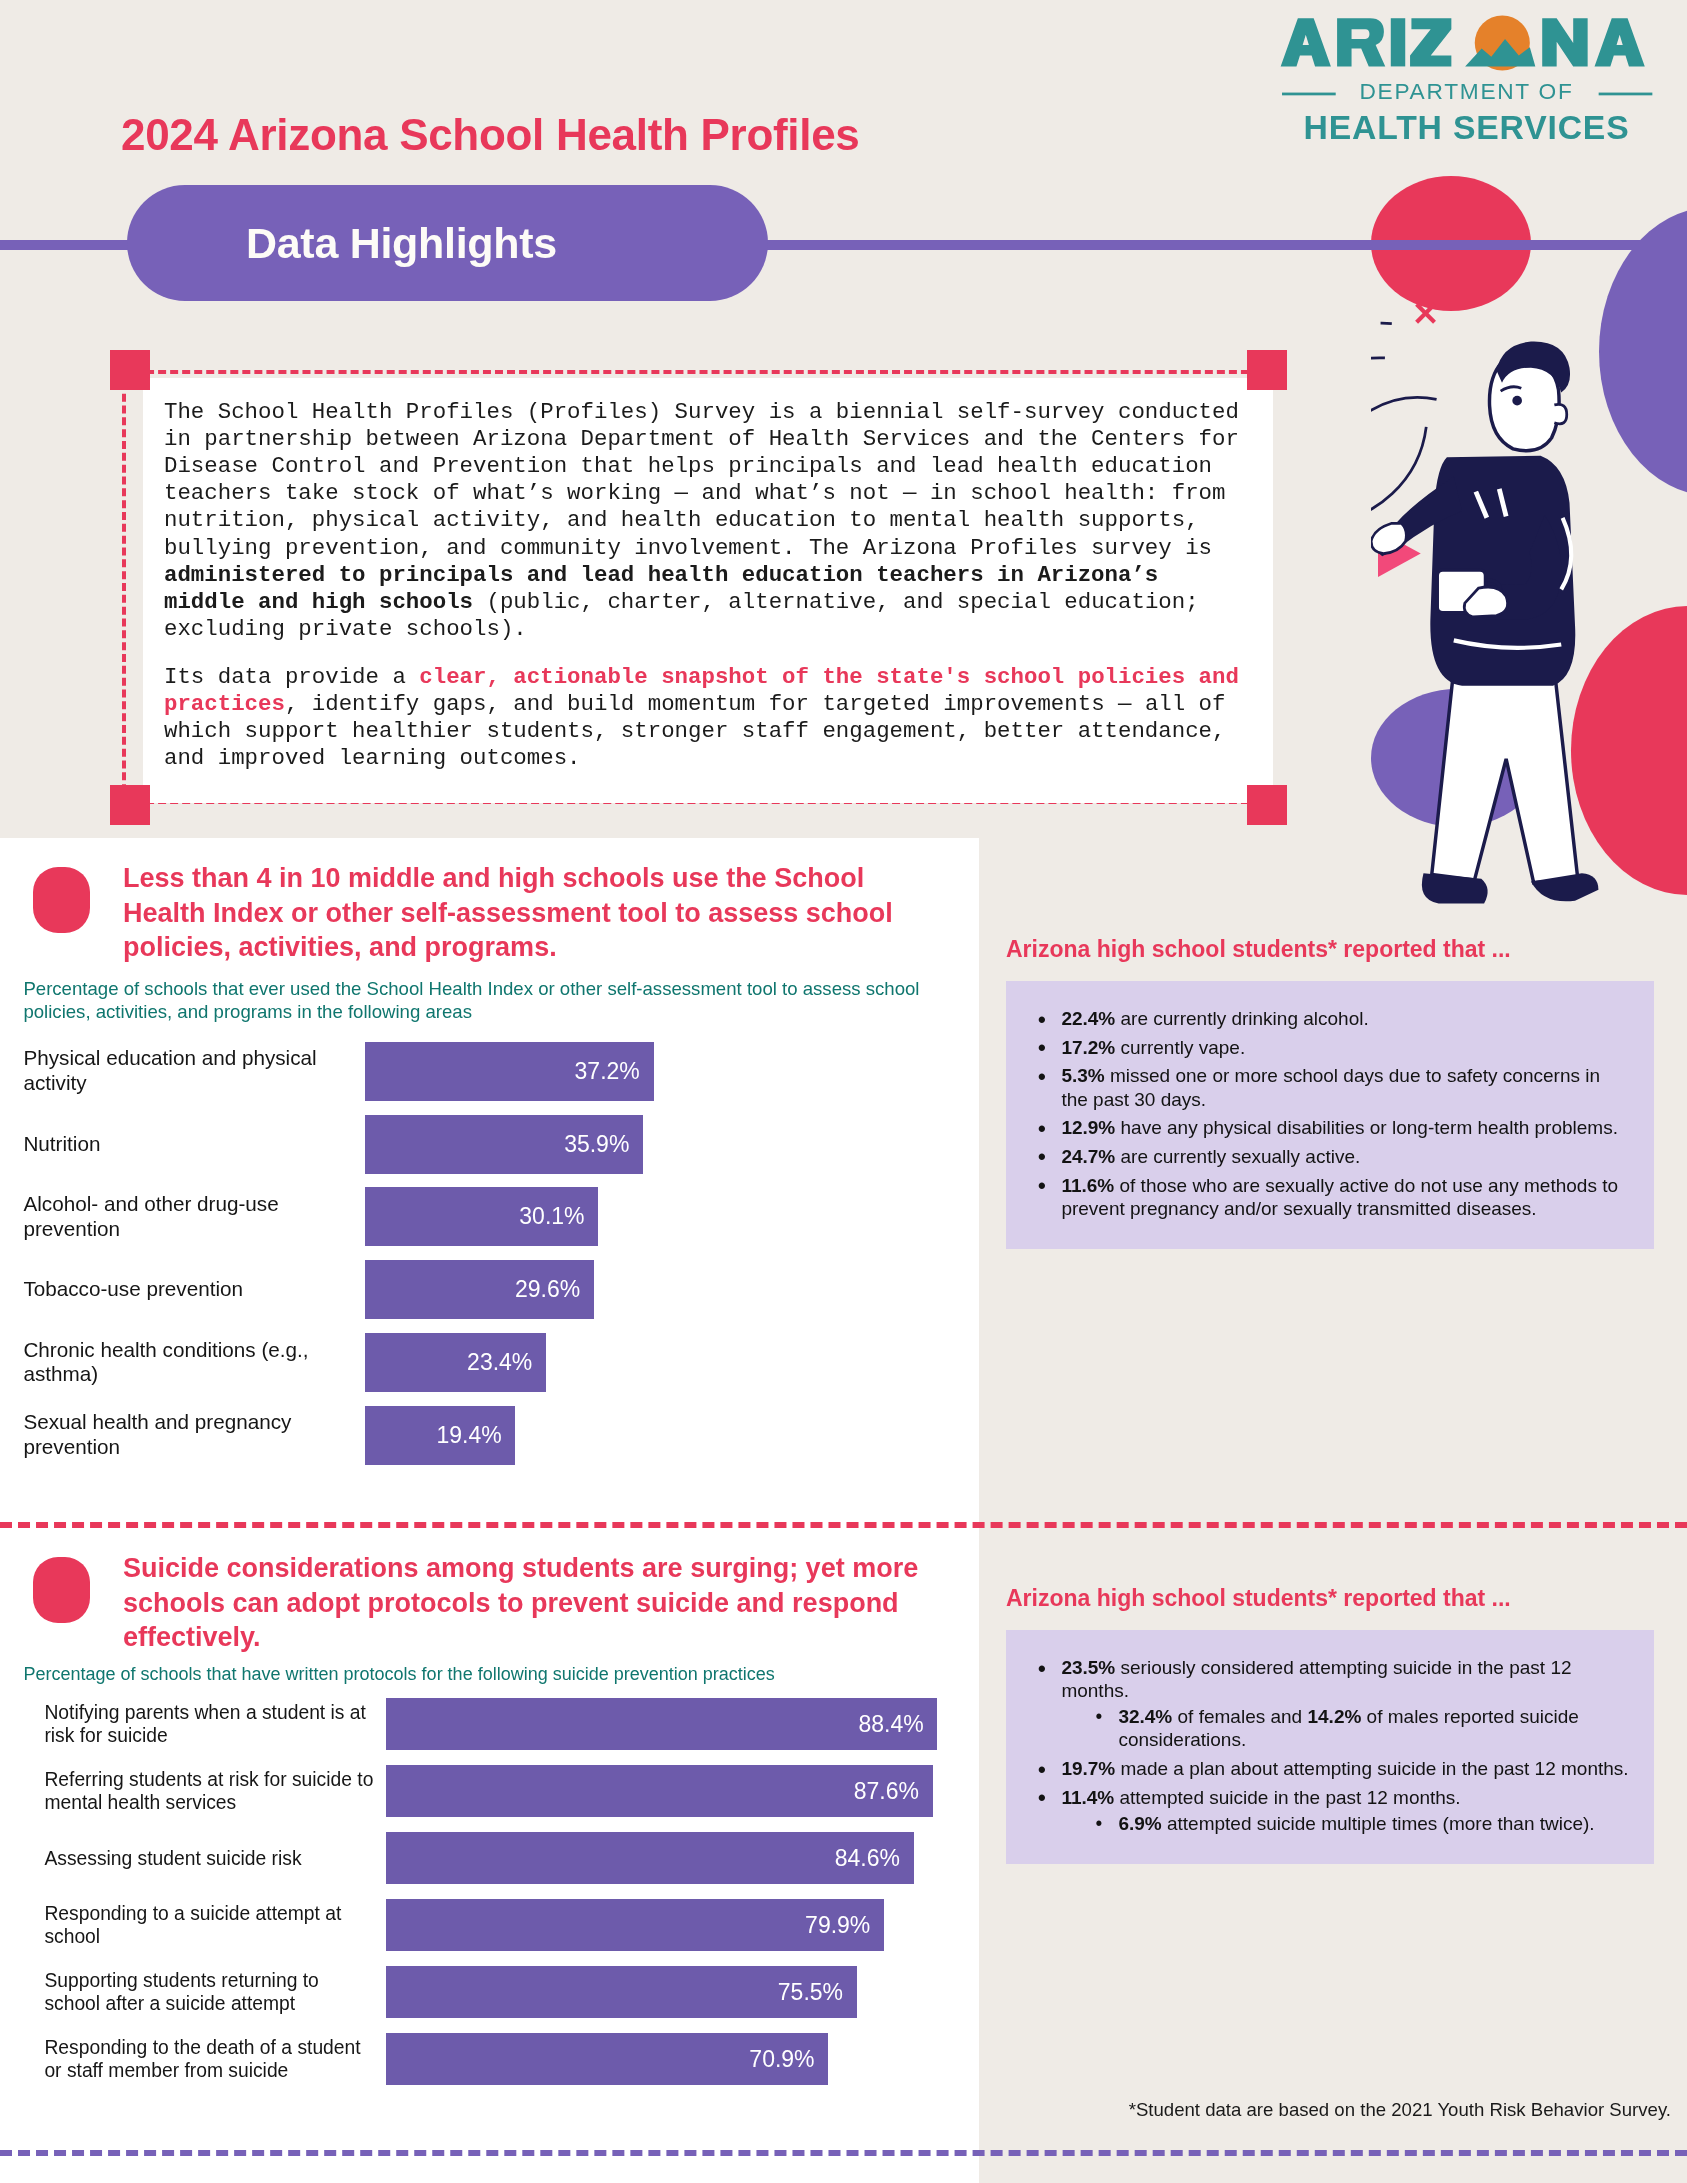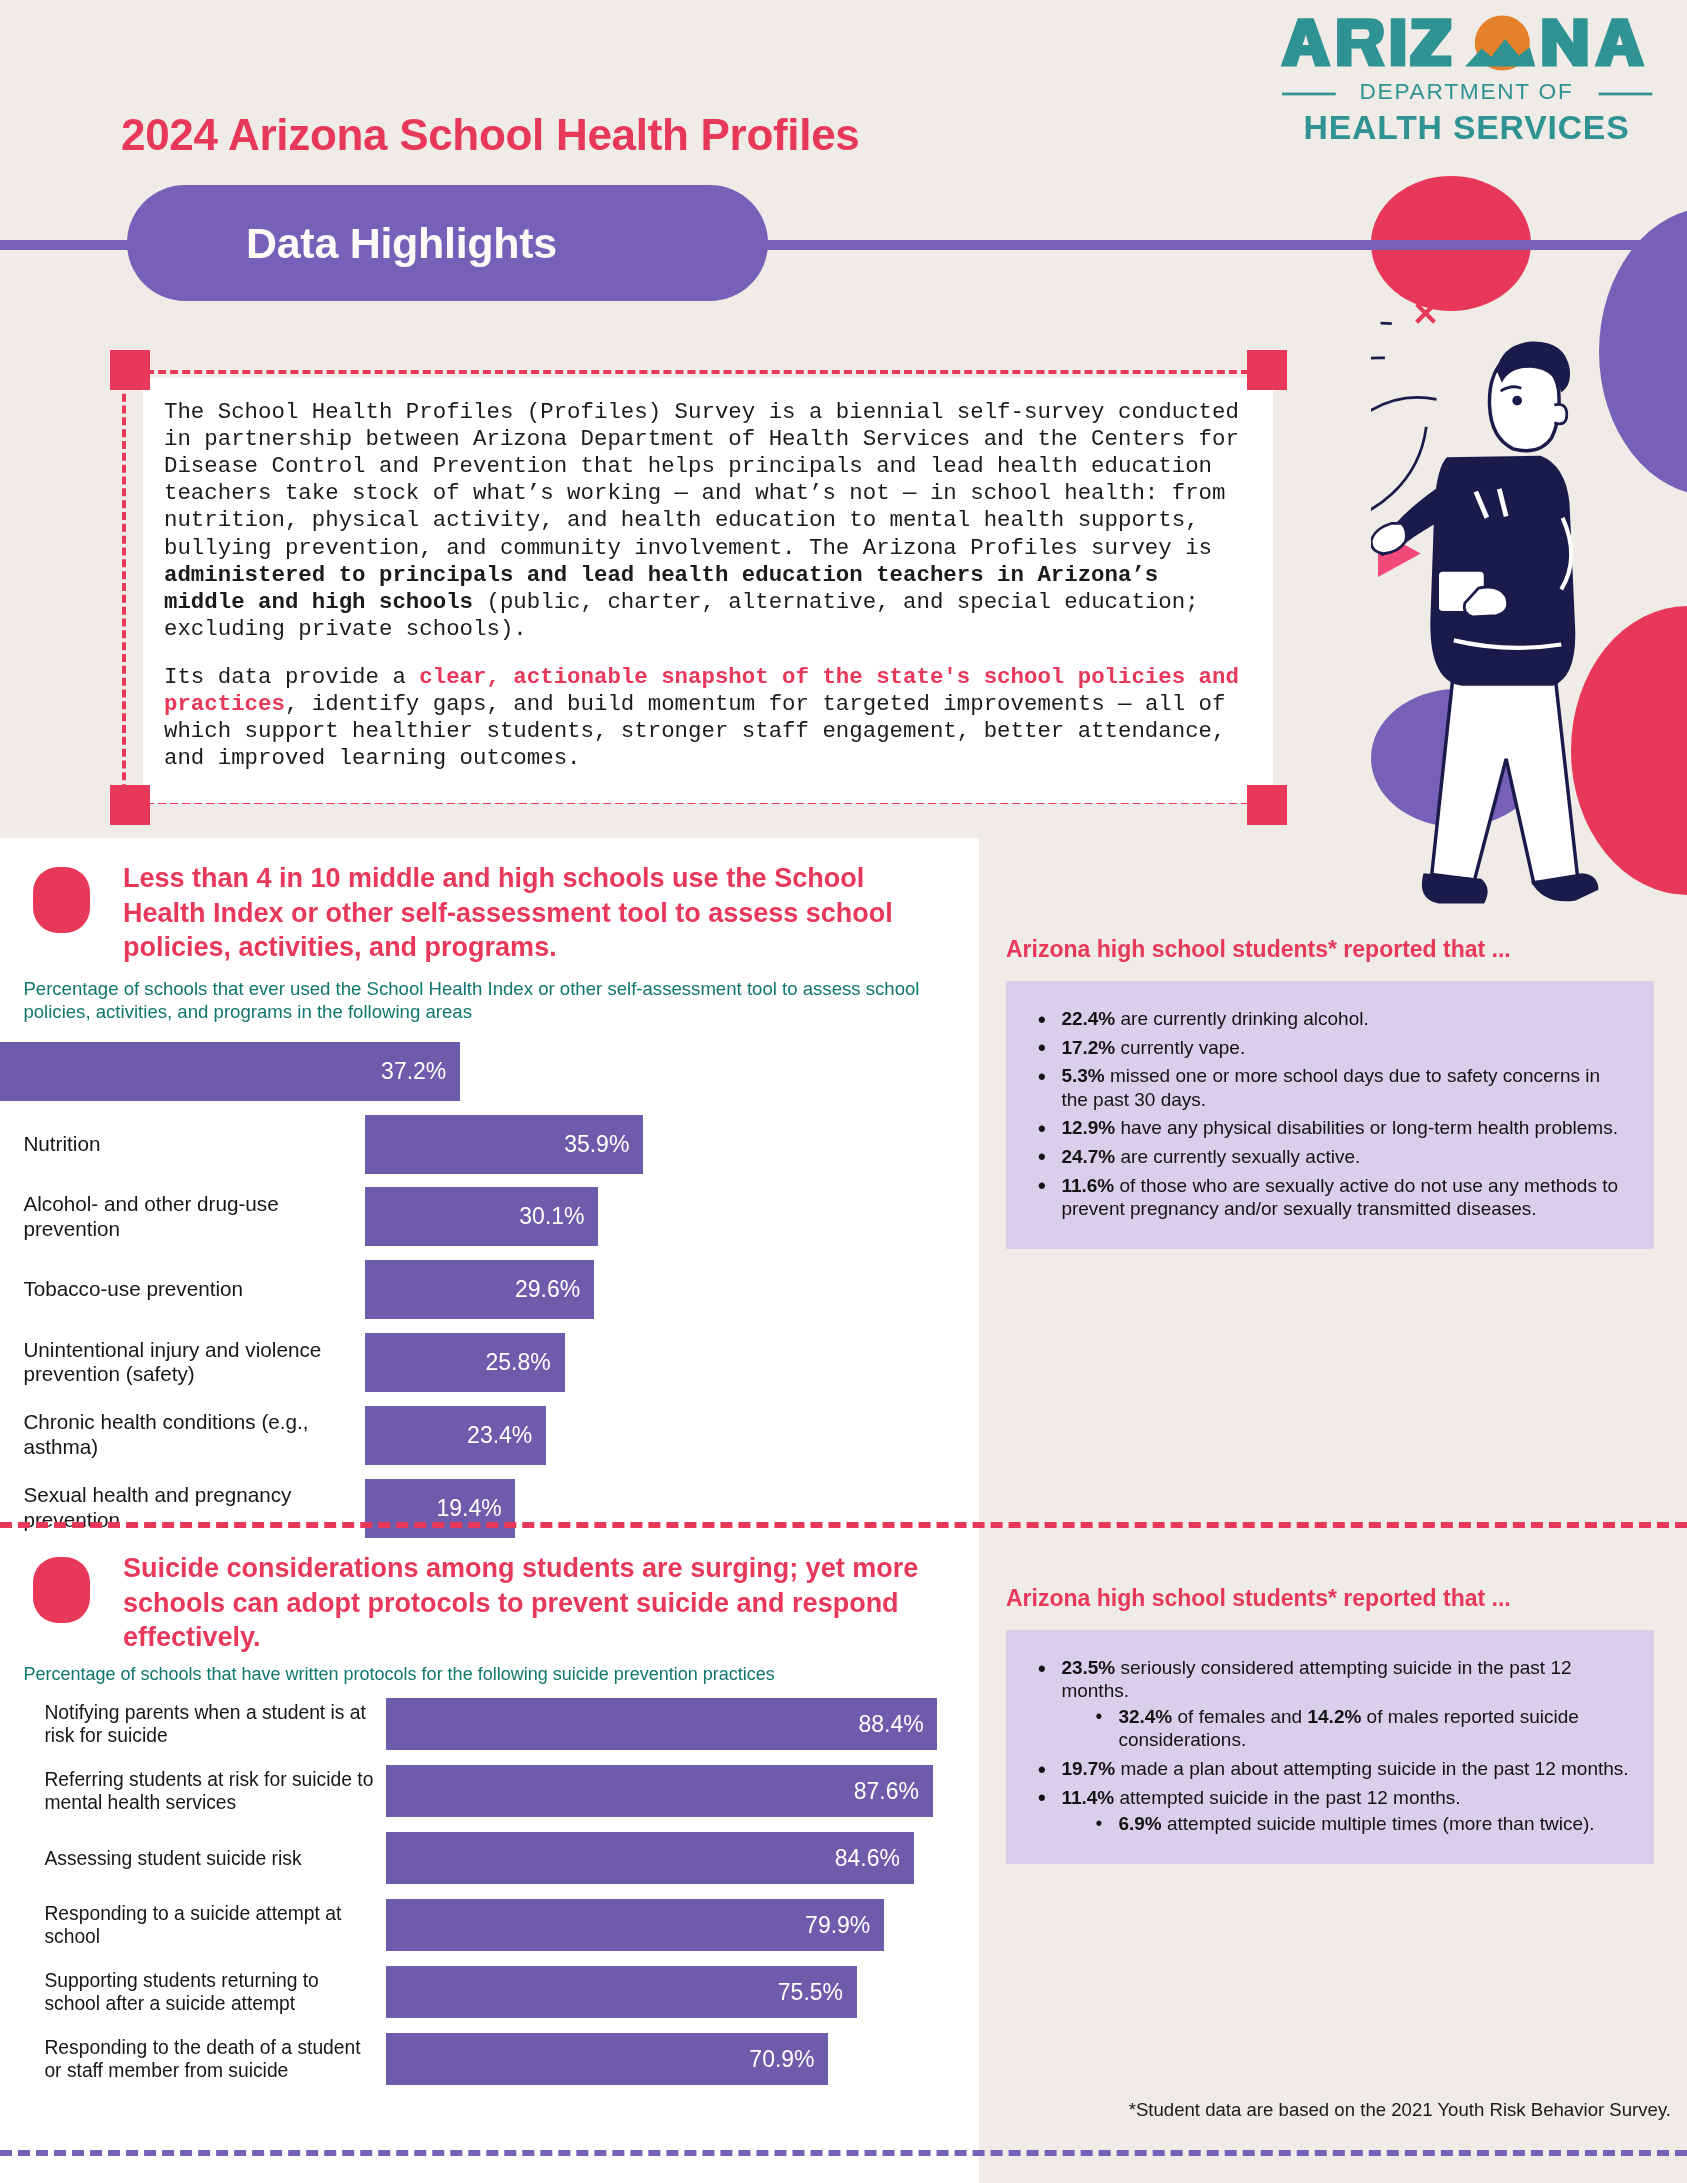--- a/index.html
+++ b/index.html
@@ -273,20 +273,21 @@
 
 <div class="section s1">
   <div class="sec-head">
     <div class="sec-dot"></div>
     <div class="sec-title">Less than 4 in 10 middle and high schools use the School Health Index or other self-assessment tool to assess school policies, activities, and programs.</div>
   </div>
   <div class="sec-sub">Percentage of schools that ever used the School Health Index or other self-assessment tool to assess school policies, activities, and programs in the following areas</div>
 
   <div class="chart">
     <div class="row" style="height:59px;margin-bottom:13.8px;">
+      <div class="cat">Physical education and physical activity</div>
       <div class="bar-area">
         <div class="bar" style="width:47.0%">
           <span class="bar-val">37.2%</span>
         </div>
       </div>
     </div>
     <div class="row" style="height:59px;margin-bottom:13.8px;">
       <div class="cat">Nutrition</div>
       <div class="bar-area">
         <div class="bar" style="width:45.3%">
@@ -300,28 +301,20 @@
         <div class="bar" style="width:38.0%">
           <span class="bar-val">30.1%</span>
         </div>
       </div>
     </div>
     <div class="row" style="height:59px;margin-bottom:13.8px;">
       <div class="cat">Tobacco-use prevention</div>
       <div class="bar-area">
         <div class="bar" style="width:37.3%">
           <span class="bar-val">29.6%</span>
-        </div>
-      </div>
-    </div>
-    <div class="row" style="height:59px;margin-bottom:13.8px;">
-      <div class="cat">Unintentional injury and violence prevention (safety)</div>
-      <div class="bar-area">
-        <div class="bar" style="width:32.5%">
-          <span class="bar-val">25.8%</span>
         </div>
       </div>
     </div>
     <div class="row" style="height:59px;margin-bottom:13.8px;">
       <div class="cat">Chronic health conditions (e.g., asthma)</div>
       <div class="bar-area">
         <div class="bar" style="width:29.5%">
           <span class="bar-val">23.4%</span>
         </div>
       </div>

